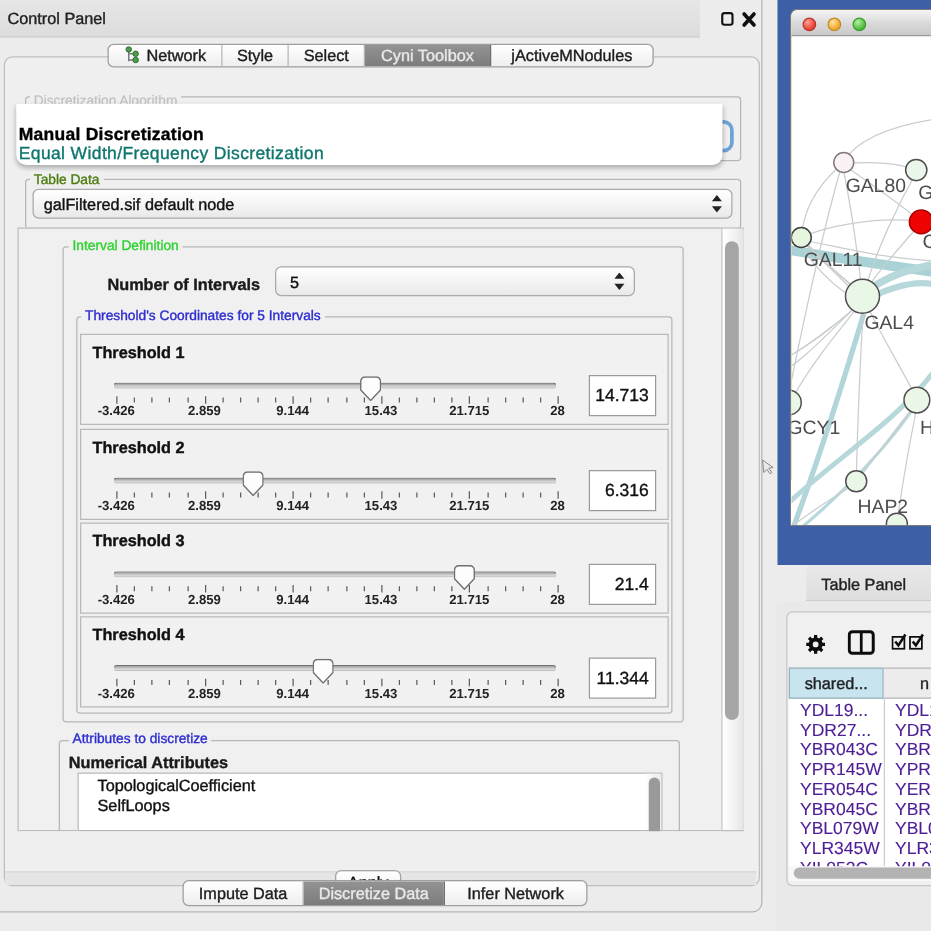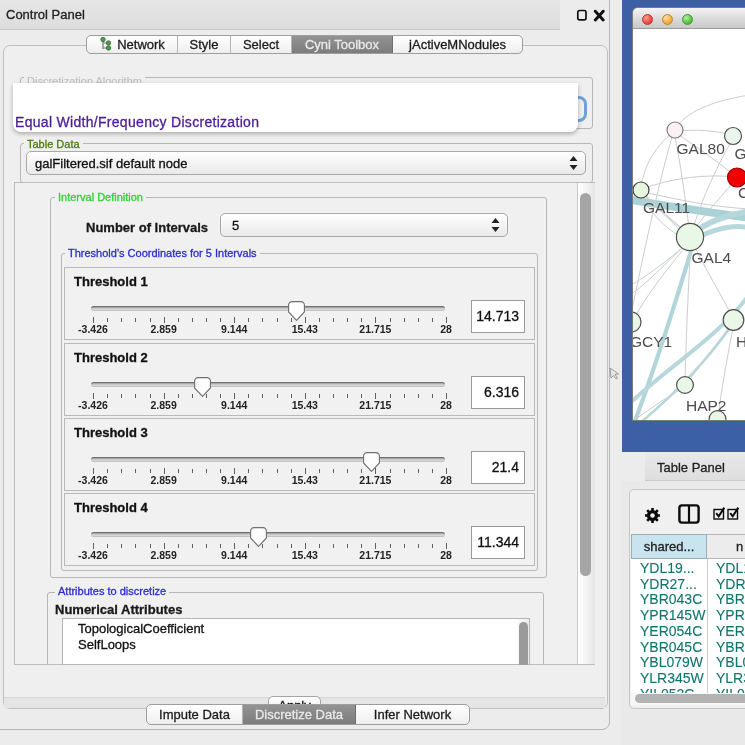--- a/index.html
+++ b/index.html
@@ -76,21 +76,22 @@
     <div class="s" style="width:129px;">jActiveMNodules</div>
   </div>
 
   <div class="grp" style="left:20px;top:77px;width:571px;height:50px;"></div>
   <div class="glabel" style="left:24px;top:74px;color:#c0c0c0;-webkit-text-stroke-width:0.15px;">Discretization Algorithm</div>
 
   <div class="abs" style="left:24px;top:96px;width:557px;height:20px;border:3px solid #6fa3d8;border-radius:8px;"></div>
   <div class="combo" style="left:27px;top:99px;width:551px;height:20px;"></div>
 
   <div class="abs" style="left:13px;top:83px;width:565px;height:49px;background:#fff;border-radius:0 0 8px 8px;box-shadow:0 2px 4px rgba(0,0,0,0.28);"></div>
-  <div class="abs" style="left:15px;top:114px;font-size:14px;letter-spacing:0.3px;color:#4c1d95;text-align:right;">Equal Width/Frequency Discretization</div>
+  <div class="abs" style="left:15px;top:99px;font-weight:bold;font-size:14px;letter-spacing:0.2px;color:#000;">Manual Discretization</div>
+  <div class="abs" style="left:15px;top:114px;font-size:14px;letter-spacing:0.3px;color:#0f766e;text-align:right;">Equal Width/Frequency Discretization</div>
 
   <div class="grp" style="left:20px;top:143px;width:571px;height:38px;"></div>
   <div class="glabel" style="left:24px;top:137px;color:#4d7c0f;text-align:right;">Table Data</div>
   <div class="combo" style="left:26px;top:151px;width:560px;height:24px;">
     <div class="ct" style="top:4px;">galFiltered.sif default node</div>
     <svg width="9" height="14" viewBox="0 0 9 14">
         <path d="M4.5 0 L8.5 5 H0.5 Z" fill="#222"></path>
         <path d="M4.5 14 L8.5 9 H0.5 Z" fill="#222"></path>
       </svg>
   </div>
@@ -384,21 +385,21 @@
     <path d="M3.2 7.2 L5.7 10.3 L11.3 1.6" fill="none" stroke="#0c0c0c" stroke-width="2"></path>
     <rect x="15" y="3.5" width="9.5" height="9.5" fill="none" stroke="#0c0c0c" stroke-width="1.4"></rect>
     <path d="M17.2 7.2 L19.7 10.3 L25.3 1.6" fill="none" stroke="#0c0c0c" stroke-width="2"></path>
   </svg>
 
   <div class="abs" style="left:631px;top:534px;width:114px;height:160px;background:#fff;"></div>
   <div class="abs" style="left:631px;top:534px;width:76px;height:25px;background:#c7e4ef;border:1px solid #99aeb5;box-sizing:border-box;text-align:center;line-height:23px;color:#222;">shared...</div>
   <div class="abs" style="left:707px;top:534px;width:53px;height:25px;background:#ececec;border:1px solid #b5b5b5;border-left:none;box-sizing:border-box;color:#222;">
       <span style="position:absolute;left:29px;top:4px;">n</span>
     </div>
-  <div class="abs" id="rows" style="left:631px;top:559px;width:114px;height:135px;overflow:hidden;color:#0f766e;font-size:14px;-webkit-text-stroke-width:0.1px;">
+  <div class="abs" id="rows" style="left:631px;top:559px;width:114px;height:135px;overflow:hidden;color:#4c1d95;font-size:14px;-webkit-text-stroke-width:0.1px;">
       <div style="position:absolute;left:9px;top:1.0px;">YDL19...</div>
       <div style="position:absolute;left:85px;top:1.0px;">YDL1</div>
       <div style="position:absolute;left:9px;top:16.7px;">YDR27...</div>
       <div style="position:absolute;left:85px;top:16.7px;">YDR2</div>
       <div style="position:absolute;left:9px;top:32.4px;">YBR043C</div>
       <div style="position:absolute;left:85px;top:32.4px;">YBR0</div>
       <div style="position:absolute;left:9px;top:48.1px;">YPR145W</div>
       <div style="position:absolute;left:85px;top:48.1px;">YPR1</div>
       <div style="position:absolute;left:9px;top:63.8px;">YER054C</div>
       <div style="position:absolute;left:85px;top:63.8px;">YER0</div>

